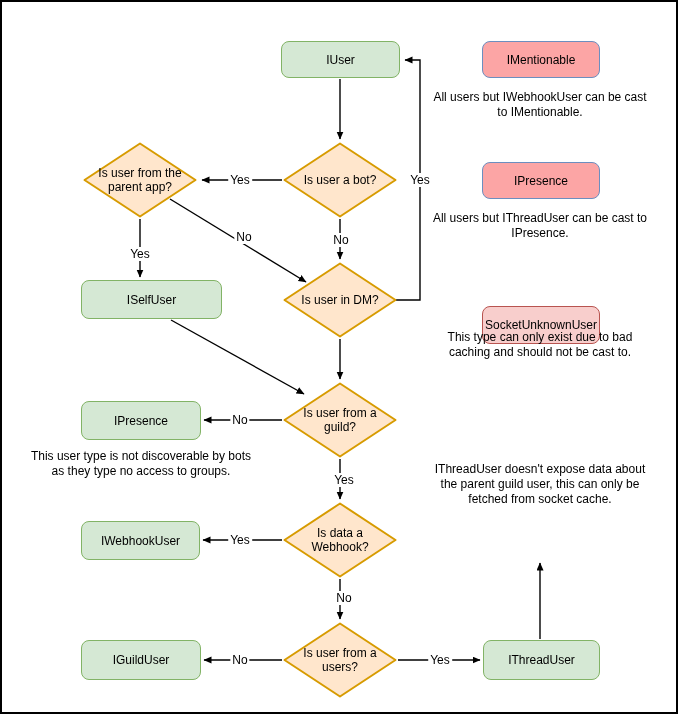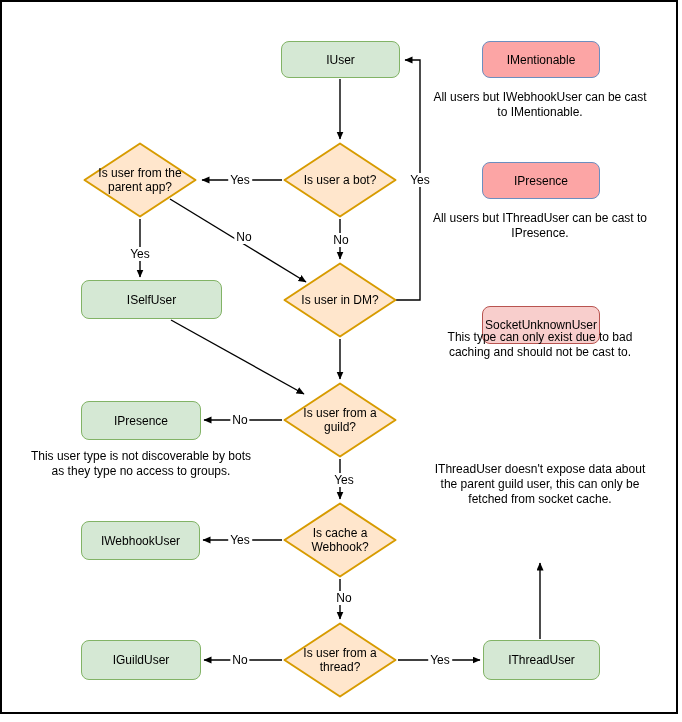--- a/index.html
+++ b/index.html
@@ -112,27 +112,27 @@
   <div class="decision" style="left:283px;top:382px">
     <svg width="114" height="76" viewBox="0 0 114 76">
       <polygon points="57,1.5 112.5,38 57,74.5 1.5,38"></polygon>
     </svg>
     <span class="dlabel">Is user from a guild?</span>
   </div>
   <div class="decision" style="left:283px;top:502px">
     <svg width="114" height="76" viewBox="0 0 114 76">
       <polygon points="57,1.5 112.5,38 57,74.5 1.5,38"></polygon>
     </svg>
-    <span class="dlabel">Is cache a Webhook?</span>
+    <span class="dlabel">Is data a Webhook?</span>
   </div>
   <div class="decision" style="left:283px;top:622px">
     <svg width="114" height="76" viewBox="0 0 114 76">
       <polygon points="57,1.5 112.5,38 57,74.5 1.5,38"></polygon>
     </svg>
-    <span class="dlabel">Is user from a thread?</span>
+    <span class="dlabel">Is user from a users?</span>
   </div>
 
   <span class="edge-label" style="left:240px;top:180px">Yes</span>
   <span class="edge-label" style="left:341px;top:240px">No</span>
   <span class="edge-label" style="left:420px;top:180px">Yes</span>
   <span class="edge-label" style="left:244px;top:237px">No</span>
   <span class="edge-label" style="left:140px;top:254px">Yes</span>
   <span class="edge-label" style="left:240px;top:420px">No</span>
   <span class="edge-label" style="left:344px;top:480px">Yes</span>
   <span class="edge-label" style="left:240px;top:540px">Yes</span>

